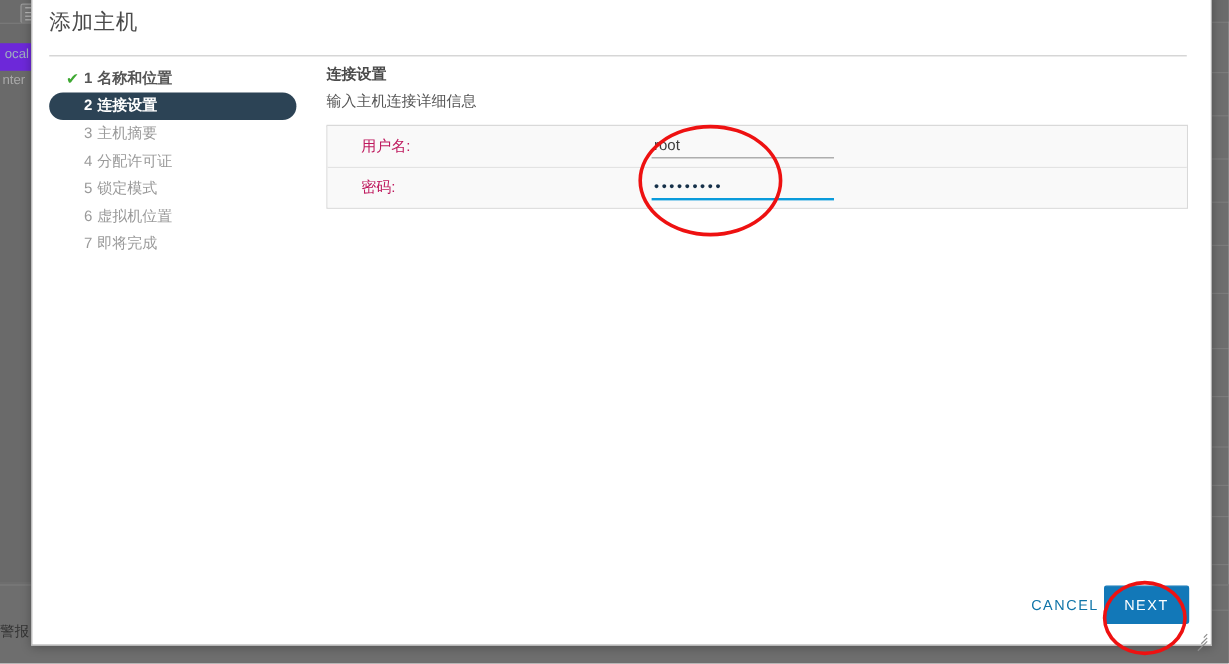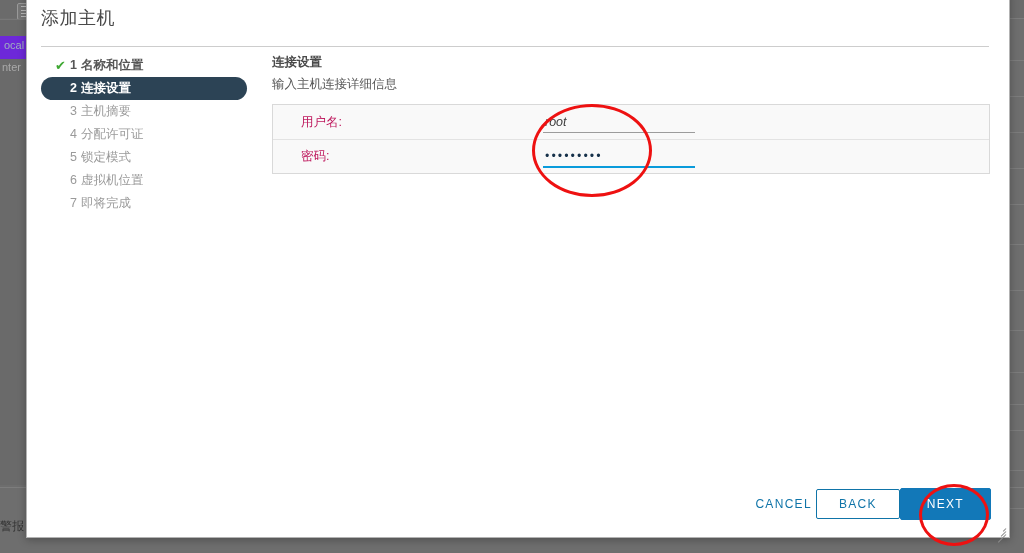--- a/index.html
+++ b/index.html
@@ -213,21 +213,20 @@
   .finput {
     width: 152px;
     border: none;
     border-bottom: 1px solid #9c9c9c;
     background: transparent;
     font-family: "Liberation Sans", sans-serif;
     font-size: 12.5px;
     color: #3d3d3d;
     padding: 1px 2px 3px 2px;
     outline: none;
-    font-style: italic;
   }
   .finput.focused { border-bottom: 2px solid #0a9bdb; }
   .finput.pw {
     letter-spacing: 2.2px;
     font-size: 12px;
     color: #16314a;
   }
 
   
   .footer {
@@ -258,21 +257,21 @@
   .btn-outline {
     background: #ffffff;
     border: 1px solid #0f74a8;
     color: #0f74a8;
     padding: 7px 22px;
   }
   .btn-solid {
     background: #1278b8;
     border: 1px solid #1278b8;
     color: #ffffff;
-    padding: 8px 26px;
+    padding: 8px 16px;
   }
   .resize-grip {
     position: absolute;
     right: 3px; bottom: 2px;
     width: 11px; height: 11px;
   }
   .resize-grip i {
     position: absolute;
     right: 0;
     height: 1px;
@@ -394,21 +393,20 @@
         <div class="fctrl">
           <input class="finput pw focused" type="text" value="•••••••••" style="">
         </div>
       </div>
 
     </div>
 
     <div class="footer">
       <div class="btns">
         <button class="btn btn-flat">CANCEL</button>
-        <button class="btn btn-outline">BACK</button>
         <button class="btn btn-solid">NEXT</button>
       </div>
       <div class="resize-grip">
         <i style="width:11px; top:10px;"></i>
         <i style="width:7px; top:10px; right:0; transform-origin:right center; top:7px;"></i>
         <i style="width:4px; top:4px;"></i>
       </div>
     </div>
 
   </div>

